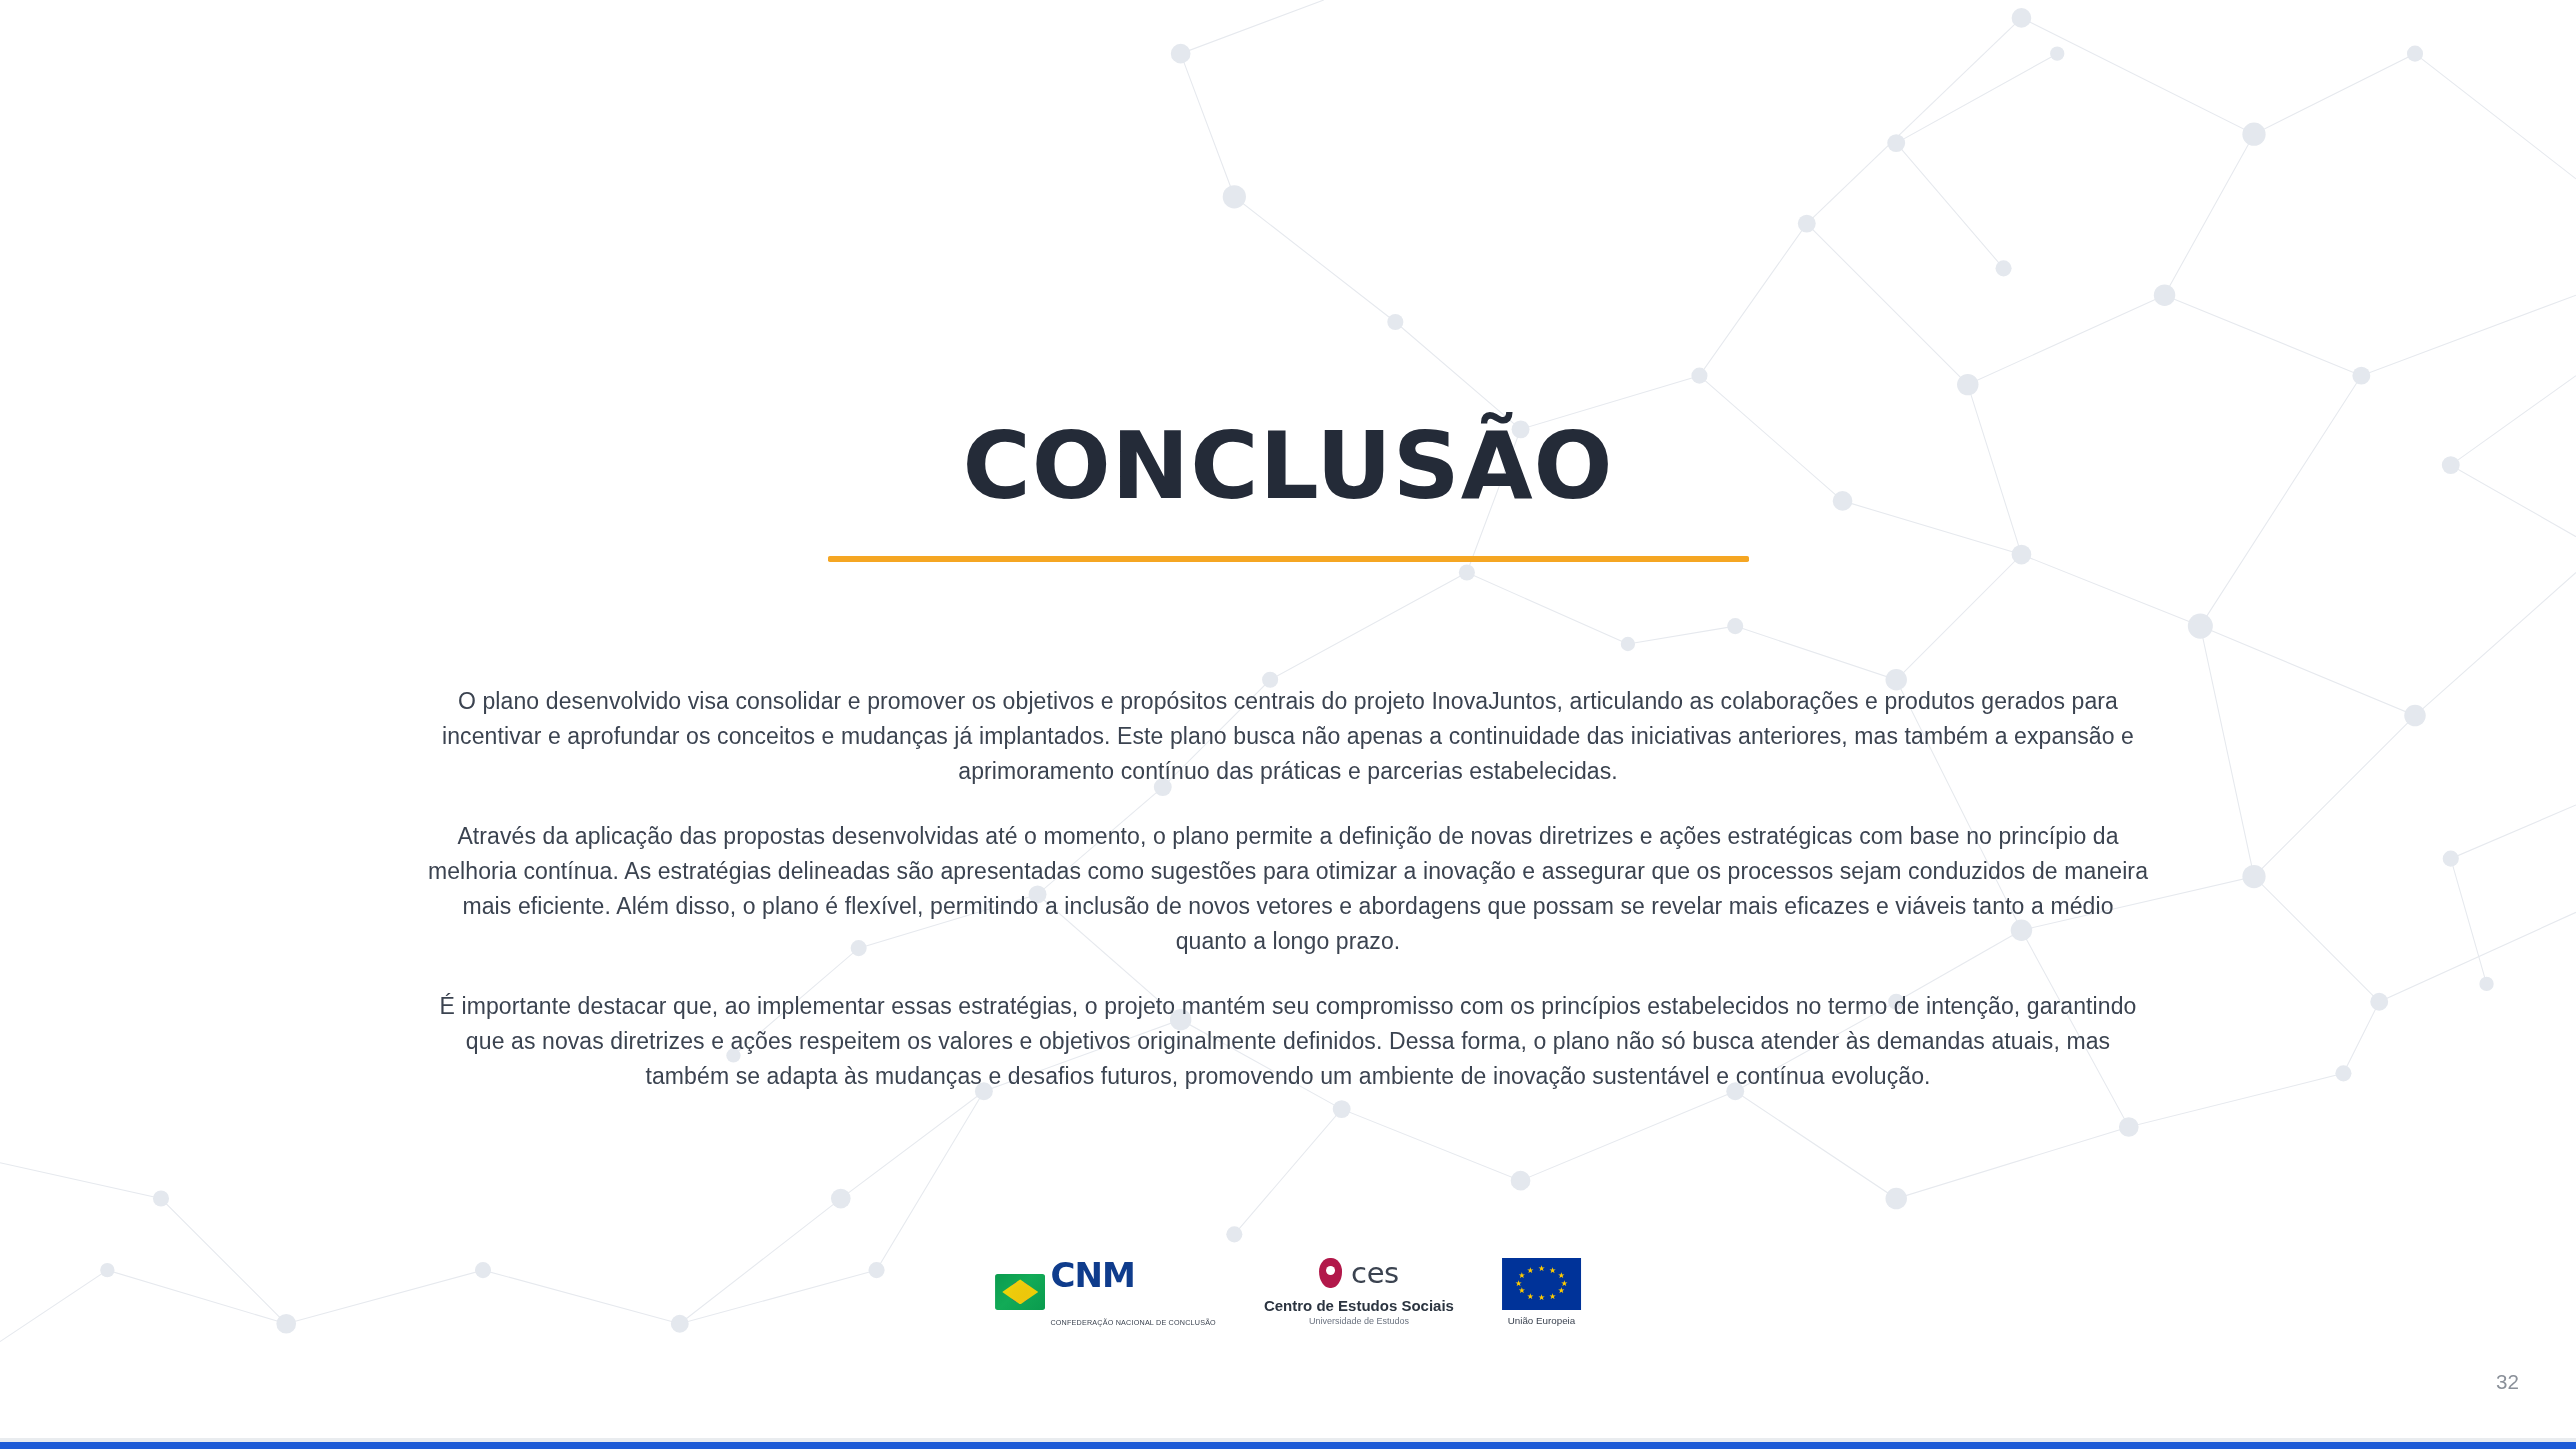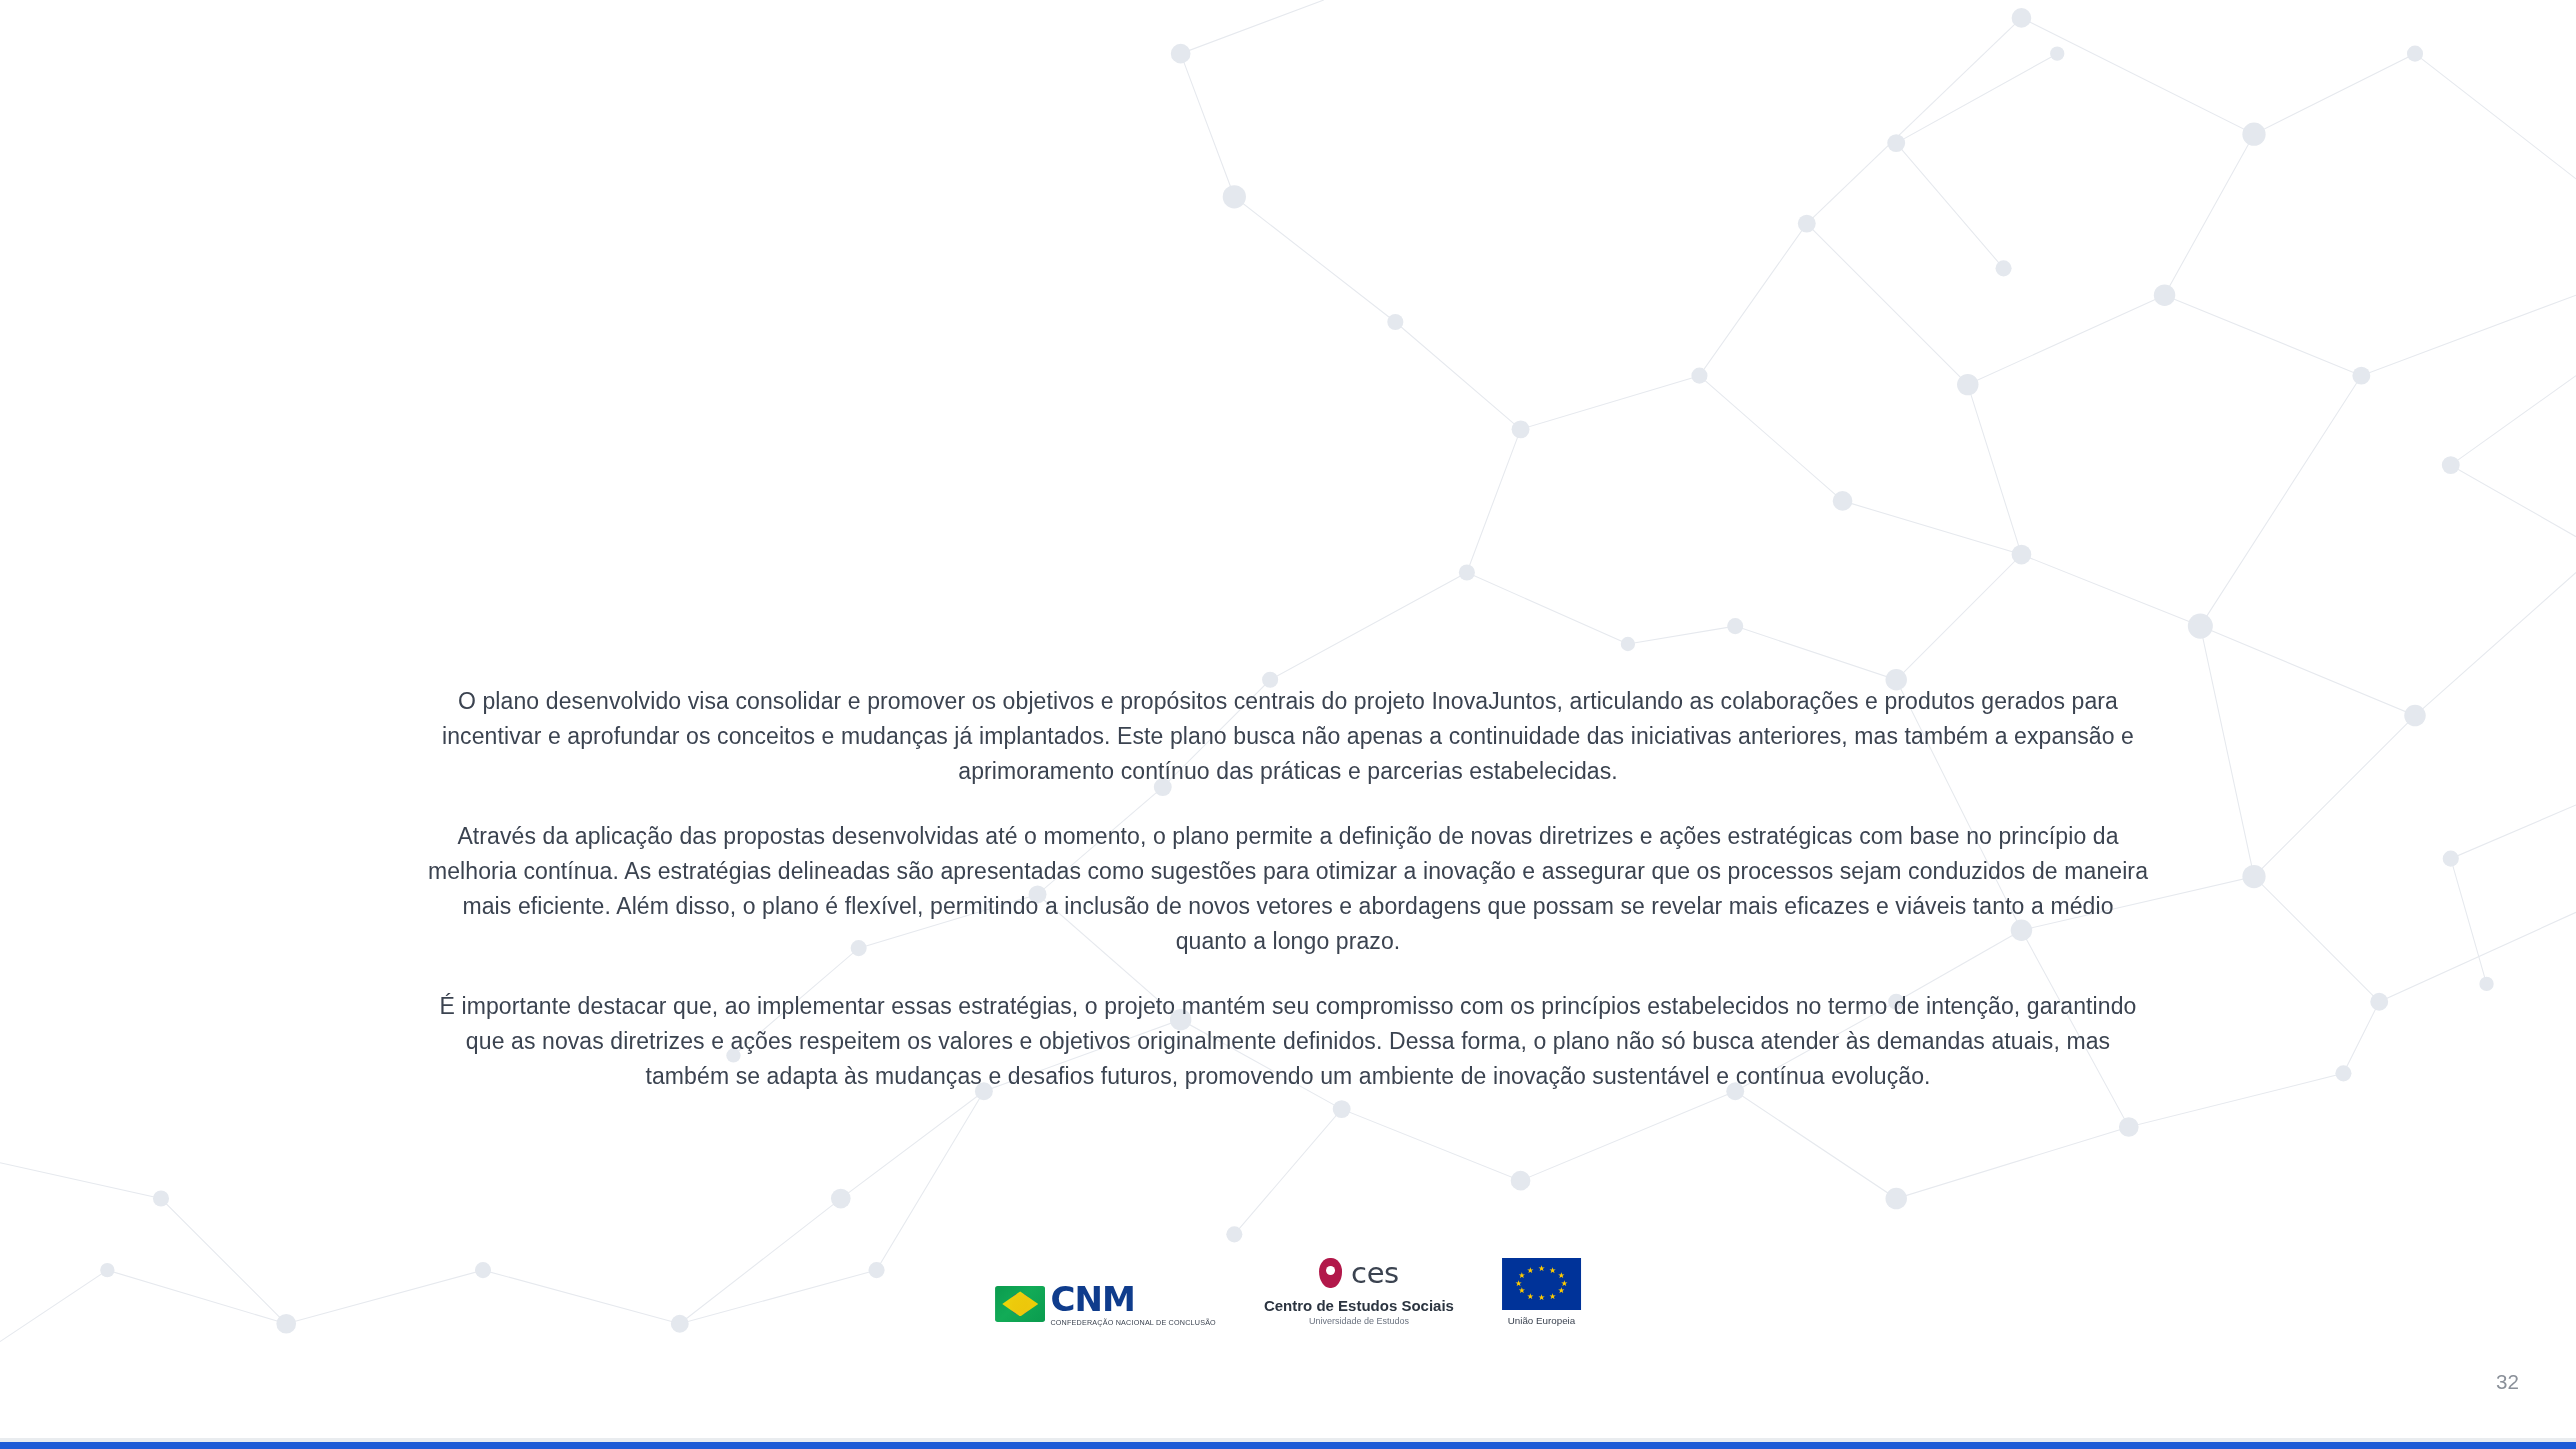--- a/index.html
+++ b/index.html
@@ -119,20 +119,21 @@
     position: absolute;
     left: 17px; top: 10.7px;
     width: 16px; height: 14.3px;
     border-radius: 50%;
     background: #143f86;
   }
   #cnm-text {
     display: flex;
     flex-direction: column;
     line-height: 1;
+    gap: 24px;
   }
   #cnm-word {
     font-family: "DejaVu Sans", sans-serif;
     font-weight: bold;
     font-size: 34px;
     color: #0f3c8c;
     letter-spacing: -0.9px;
   }
   #cnm-sub {
     font-size: 7.2px;
@@ -310,20 +311,24 @@
       <circle cx="1560" cy="360" r="9"></circle>
       <circle cx="2740" cy="520" r="10"></circle>
       <circle cx="2740" cy="960" r="9"></circle>
       <circle cx="2780" cy="1100" r="8"></circle>
       <circle cx="2120" cy="160" r="10"></circle>
       <circle cx="2240" cy="300" r="9"></circle>
       <circle cx="2300" cy="60" r="8"></circle>
     </g>
   </svg>
 
+  <div id="title-block">
+    <h1 id="slide-title">CONCLUSÃO</h1>
+    <div id="title-rule"></div>
+  </div>
 
   <div id="body-block">
     <p class="para">O plano desenvolvido visa consolidar e promover os objetivos e propósitos centrais do projeto InovaJuntos, articulando as colaborações e produtos gerados para incentivar e aprofundar os conceitos e mudanças já implantados. Este plano busca não apenas a continuidade das iniciativas anteriores, mas também a expansão e aprimoramento contínuo das práticas e parcerias estabelecidas.</p>
     <p class="para">Através da aplicação das propostas desenvolvidas até o momento, o plano permite a definição de novas diretrizes e ações estratégicas com base no princípio da melhoria contínua. As estratégias delineadas são apresentadas como sugestões para otimizar a inovação e assegurar que os processos sejam conduzidos de maneira mais eficiente. Além disso, o plano é flexível, permitindo a inclusão de novos vetores e abordagens que possam se revelar mais eficazes e viáveis tanto a médio quanto a longo prazo.</p>
     <p class="para">É importante destacar que, ao implementar essas estratégias, o projeto mantém seu compromisso com os princípios estabelecidos no termo de intenção, garantindo que as novas diretrizes e ações respeitem os valores e objetivos originalmente definidos. Dessa forma, o plano não só busca atender às demandas atuais, mas também se adapta às mudanças e desafios futuros, promovendo um ambiente de inovação sustentável e contínua evolução.</p>
   </div>
 
   <div id="logo-row">
 
     <div class="logo">

